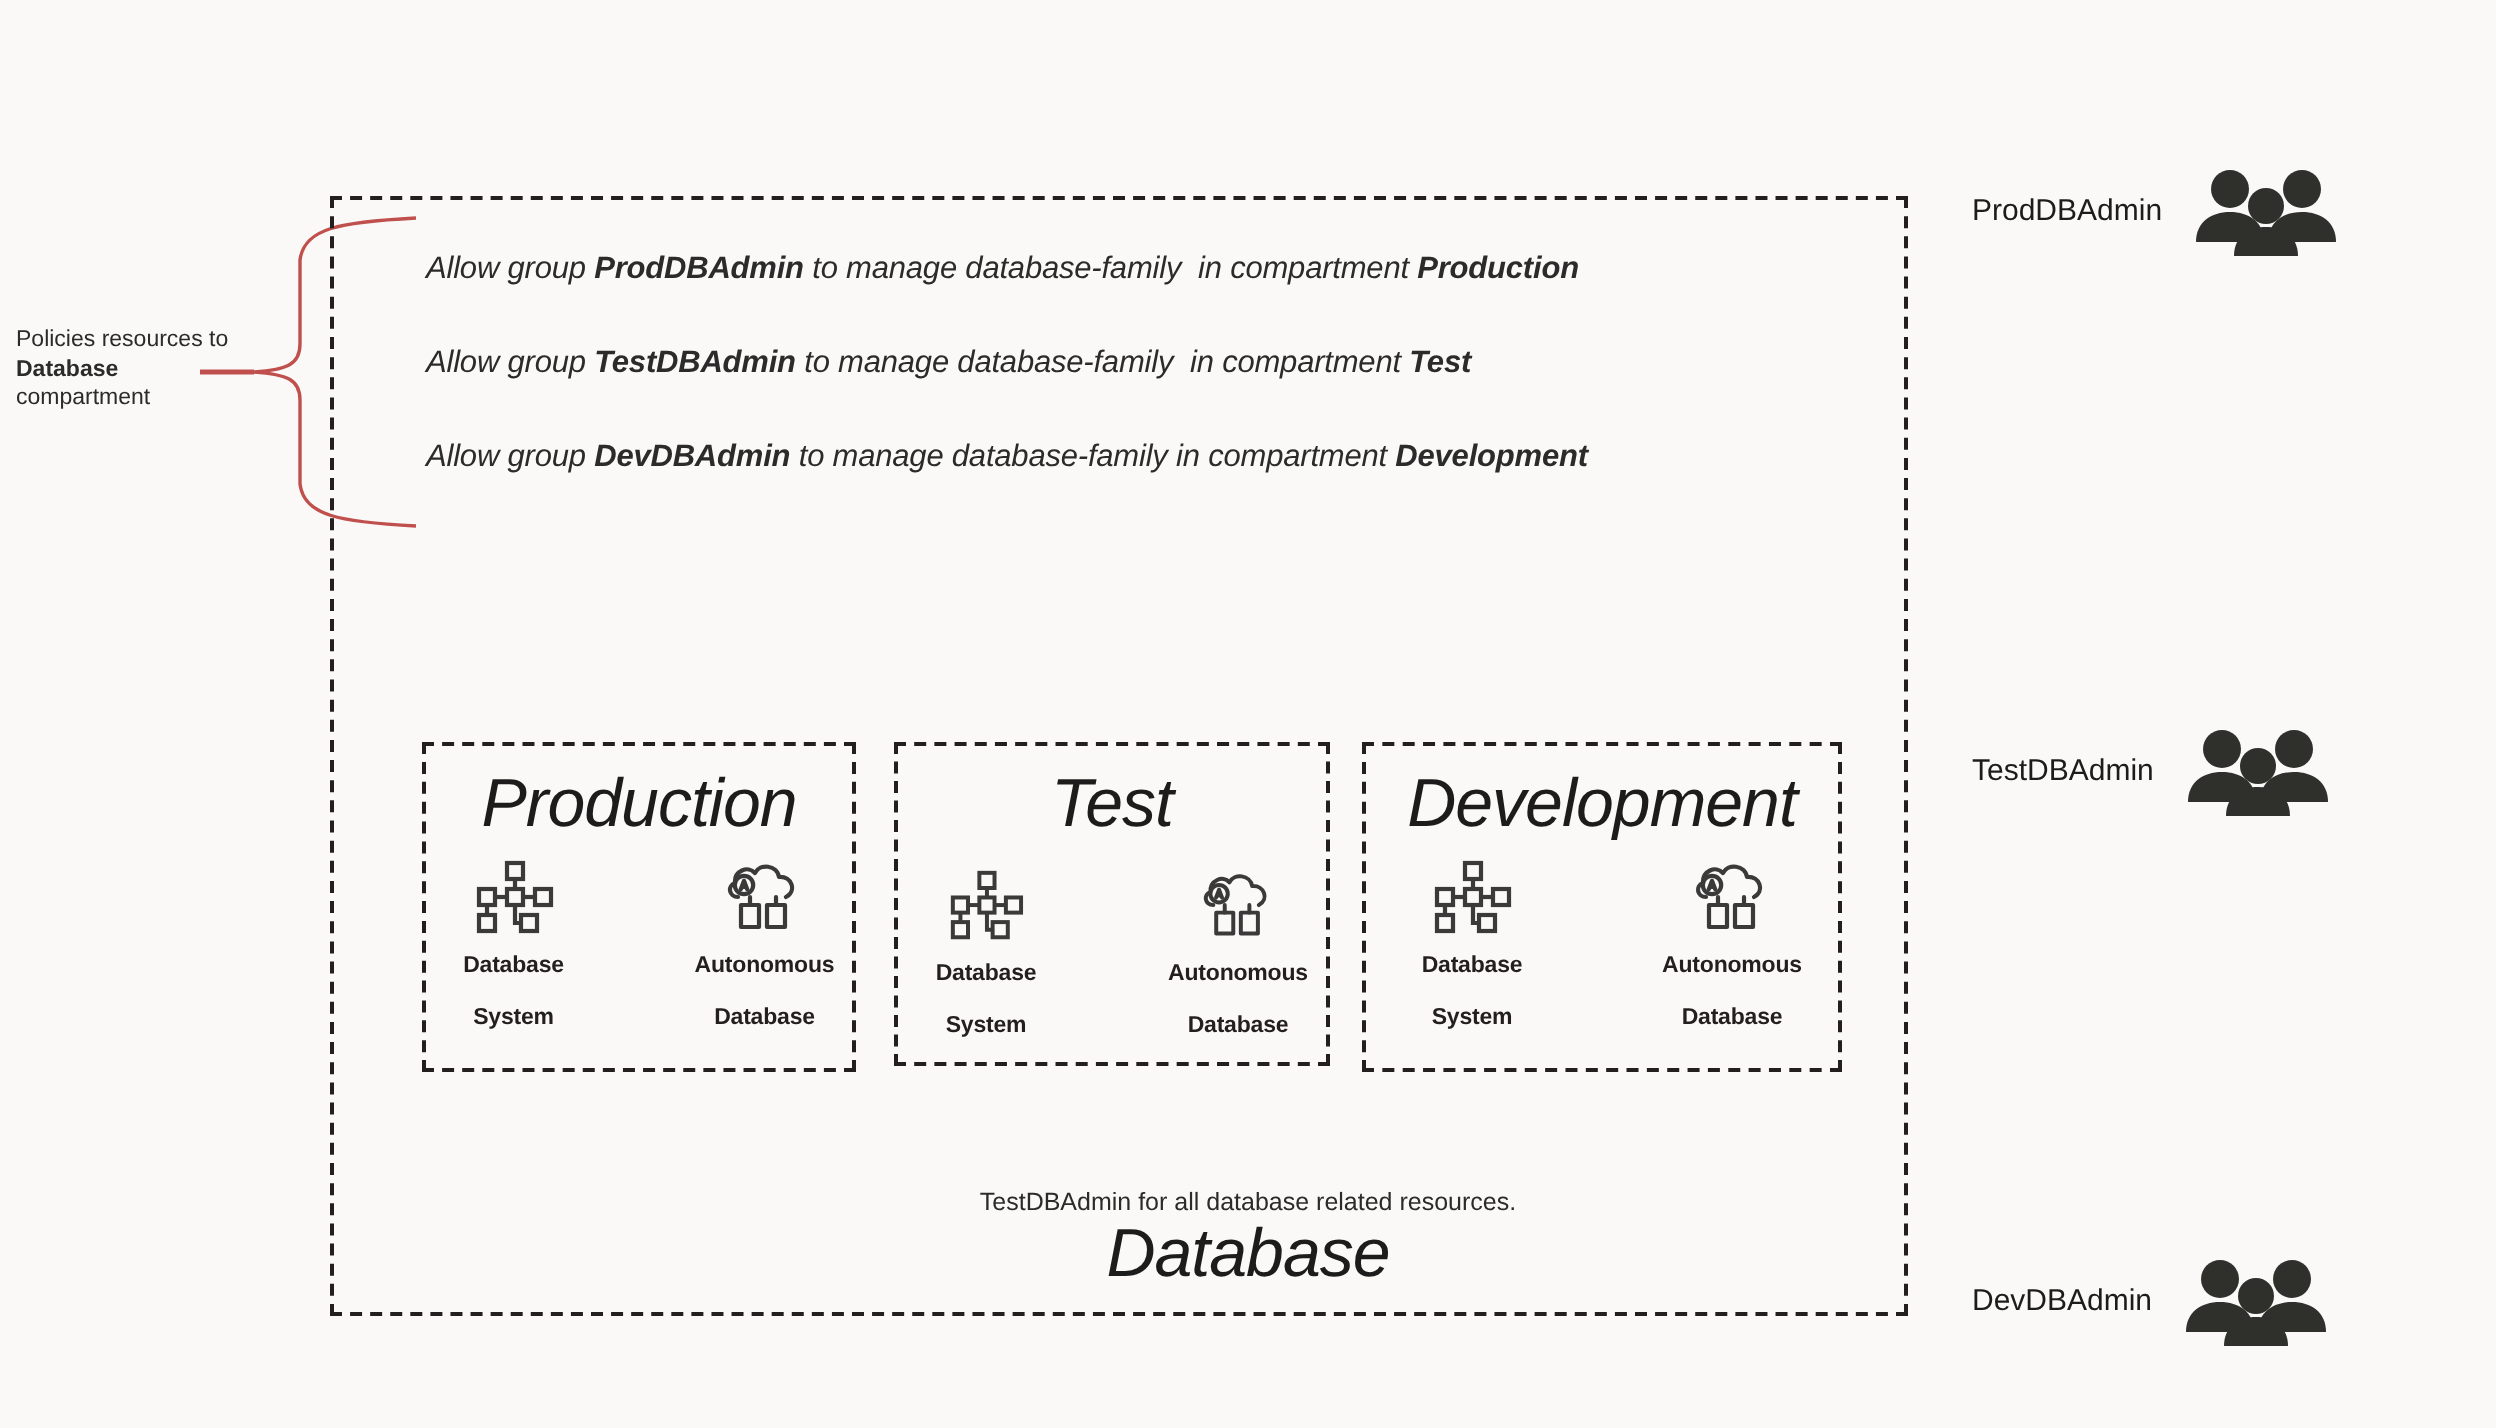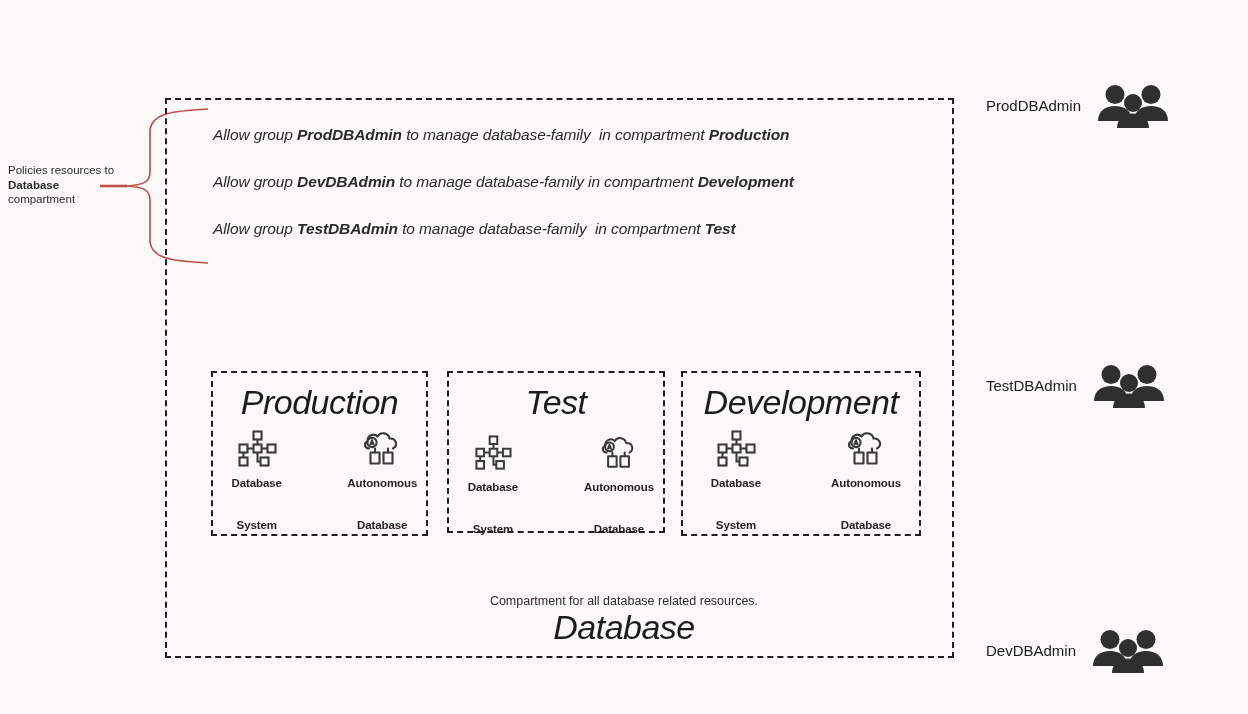--- a/index.html
+++ b/index.html
@@ -102,21 +102,21 @@
   .resource { width: 92px; text-align: center; }
   .resource .ico { height: 42px; display: flex; align-items: center; justify-content: center; }
   .resource .lbl1,
   .resource .lbl2 {
     font-size: 11.5px;
     font-weight: bold;
     color: #231f20;
     letter-spacing: -0.1px;
   }
   .resource .lbl1 { margin-top: 7px; }
-  .resource .lbl2 { margin-top: 30px; }
+  .resource .lbl2 { margin-top: 14px; }
 
   
   #db-caption {
     position: absolute;
     left: 0;
     right: 0;
     top: 594px;
     text-align: center;
     font-size: 12.5px;
     color: #2b2b2b;
@@ -164,22 +164,22 @@
   <svg id="brace-svg" viewBox="0 0 110 170">
     <path d="M 108 3 C 70 5, 52 8, 50 24 L 50 66 C 50 76, 44 79, 26 80
              C 44 81, 50 84, 50 94 L 50 136 C 52 152, 70 155, 108 157" fill="none" stroke="#c0504d" stroke-width="1.7"></path>
     <line x1="0" y1="80" x2="27" y2="80" stroke="#c0504d" stroke-width="2.6"></line>
   </svg>
 
   <div id="db-compartment"></div>
 
   <div id="policy-list">
     <div class="policy-line"><span>Allow group </span><b>ProdDBAdmin</b><span> to manage database-family  in compartment </span><b>Production</b></div>
+    <div class="policy-line"><span>Allow group </span><b>TestDBAdmin</b><span> to manage database-family  in compartment </span><b>Test</b></div>
     <div class="policy-line"><span>Allow group </span><b>DevDBAdmin</b><span> to manage database-family in compartment </span><b>Development</b></div>
-    <div class="policy-line"><span>Allow group </span><b>TestDBAdmin</b><span> to manage database-family  in compartment </span><b>Test</b></div>
   </div>
 
   <div class="subcomp" id="subcomp-production">
     <div class="subcomp-title">Production</div>
     <div class="res-row">
       <div class="resource">
         <div class="ico">
           <svg width="40" height="38" viewBox="0 0 40 38">
             <g fill="none" stroke="#3a3a3a" stroke-width="2.1">
               <rect x="16.5" y="1.5" width="8" height="8"></rect>
@@ -300,21 +300,21 @@
               <path d="M27 18.5 L27 22.5"></path>
             </g>
           </svg>
         </div>
         <div class="lbl1">Autonomous</div>
         <div class="lbl2">Database</div>
       </div>
     </div>
   </div>
 
-  <div id="db-caption">Compartment for all database related resources.</div>
+  <div id="db-caption">TestDBAdmin for all database related resources.</div>
   <div id="db-title">Database</div>
 
   <div class="group-entry" id="group-prod">
     <div class="group-label">ProdDBAdmin</div>
     <svg class="group-icon" viewBox="0 0 76 46">
       <g fill="#2f2f2b">
         <circle cx="20" cy="12.5" r="9.5"></circle>
         <path d="M3 39 C3 29 10.5 24 20 24 C29.5 24 37 29 37 39 Z"></path>
         <circle cx="56" cy="12.5" r="9.5"></circle>
         <path d="M39 39 C39 29 46.5 24 56 24 C65.5 24 73 29 73 39 Z"></path>

